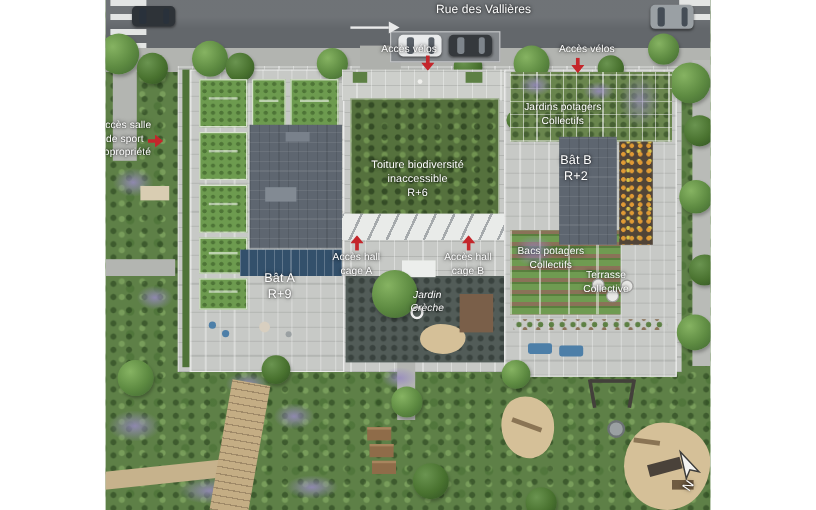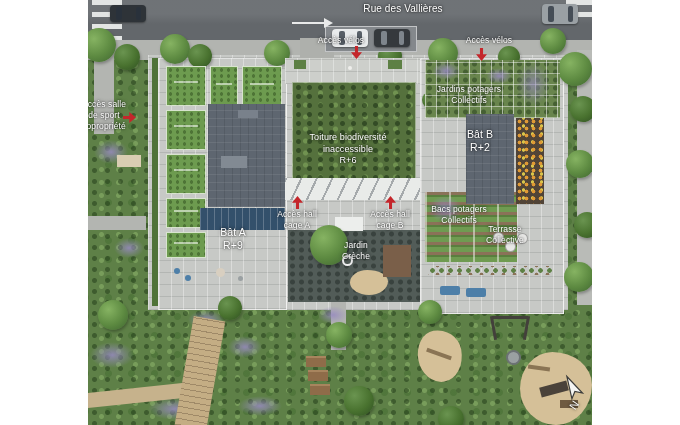--- a/index.html
+++ b/index.html
@@ -158,21 +158,21 @@
   <div class="mkr" style="left:297px;top:196px;transform:rotate(180deg);"></div>
   <div class="lbl" style="left:302px;top:209px;">Accès hall
 cage B</div>
 
   <div class="abs darkyard" style="left:200px;top:230px;width:132px;height:72px;z-index:7;"></div>
   <div class="abs" style="left:247px;top:217px;width:28px;height:14px;background:#eceeec;z-index:9;"></div>
   <div class="tree" style="left:222px;top:225px;width:38px;height:40px;z-index:10;"></div>
   <div class="abs sand" style="left:262px;top:270px;width:38px;height:25px;z-index:8;"></div>
   <div class="abs" style="left:295px;top:245px;width:28px;height:32px;background:#7a5f49;z-index:8;"></div>
   <div class="dot" style="left:254px;top:255px;width:7px;height:7px;border:2px solid #eee;z-index:10;"></div>
-  <div class="lbl" style="left:268px;top:240px;">Jardin
+  <div class="lbl" style="left:268px;top:240px;font-style:italic;">Jardin
 Crèche</div>
 
   <div class="abs deck" style="left:332px;top:58px;width:142px;height:254px;z-index:6;border:1px solid rgba(255,255,255,.6);"></div>
   <div class="abs gridgarden" style="left:337px;top:60px;width:135px;height:58px;z-index:7;"></div>
   <div class="pp" style="left:344px;top:62px;width:28px;height:18px;z-index:8;"></div>
   <div class="pp" style="left:398px;top:68px;width:26px;height:16px;z-index:8;"></div>
   <div class="pp" style="left:428px;top:62px;width:34px;height:44px;z-index:8;opacity:.7;"></div>
   <div class="lbl" style="left:381px;top:84px;z-index:32;">Jardins potagers
 Collectifs</div>
   <div class="abs slate" style="left:378px;top:114px;width:48px;height:90px;z-index:8;"></div>

